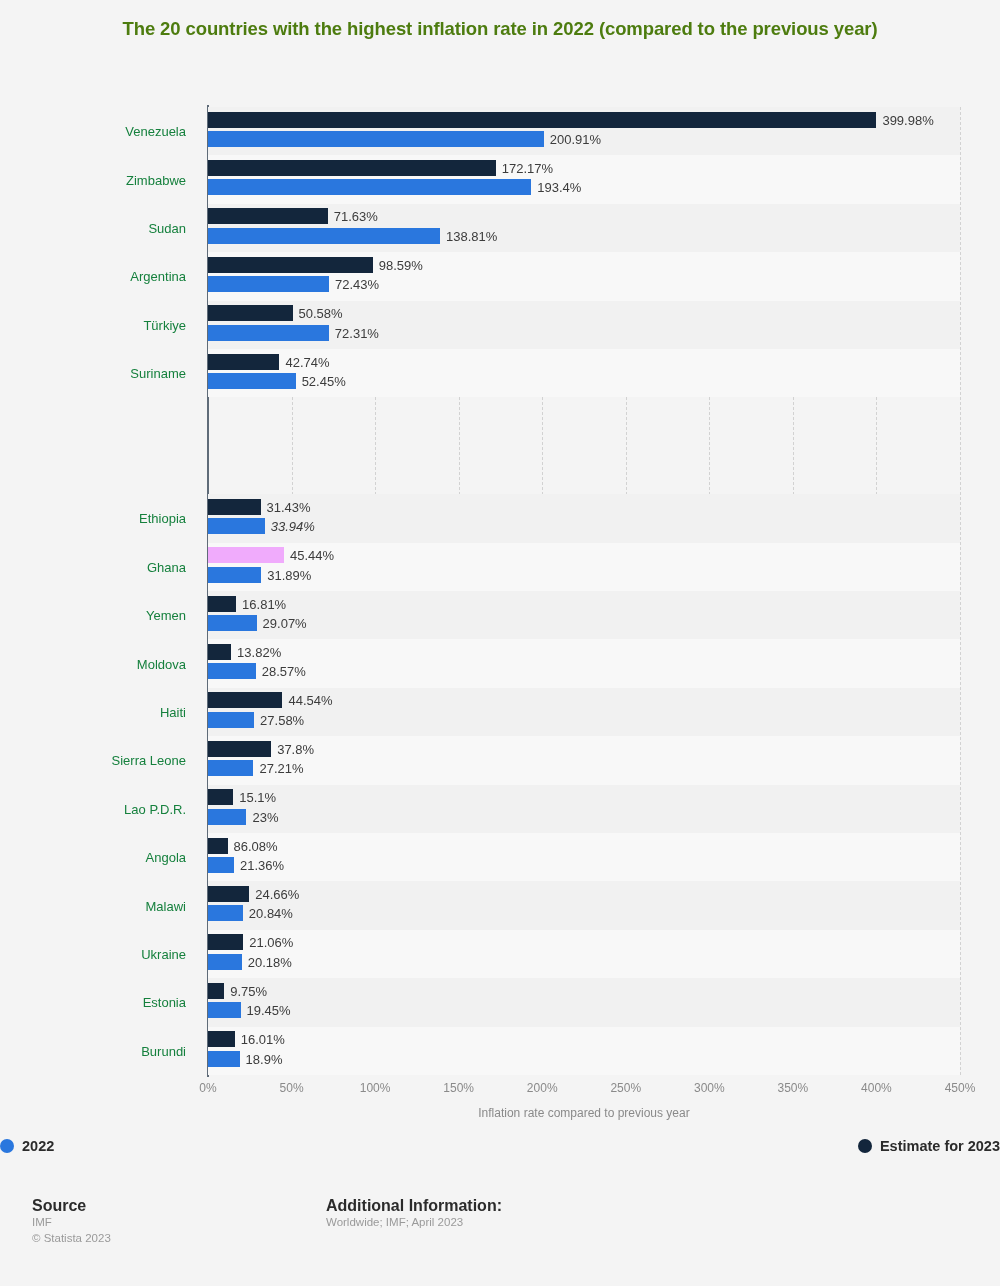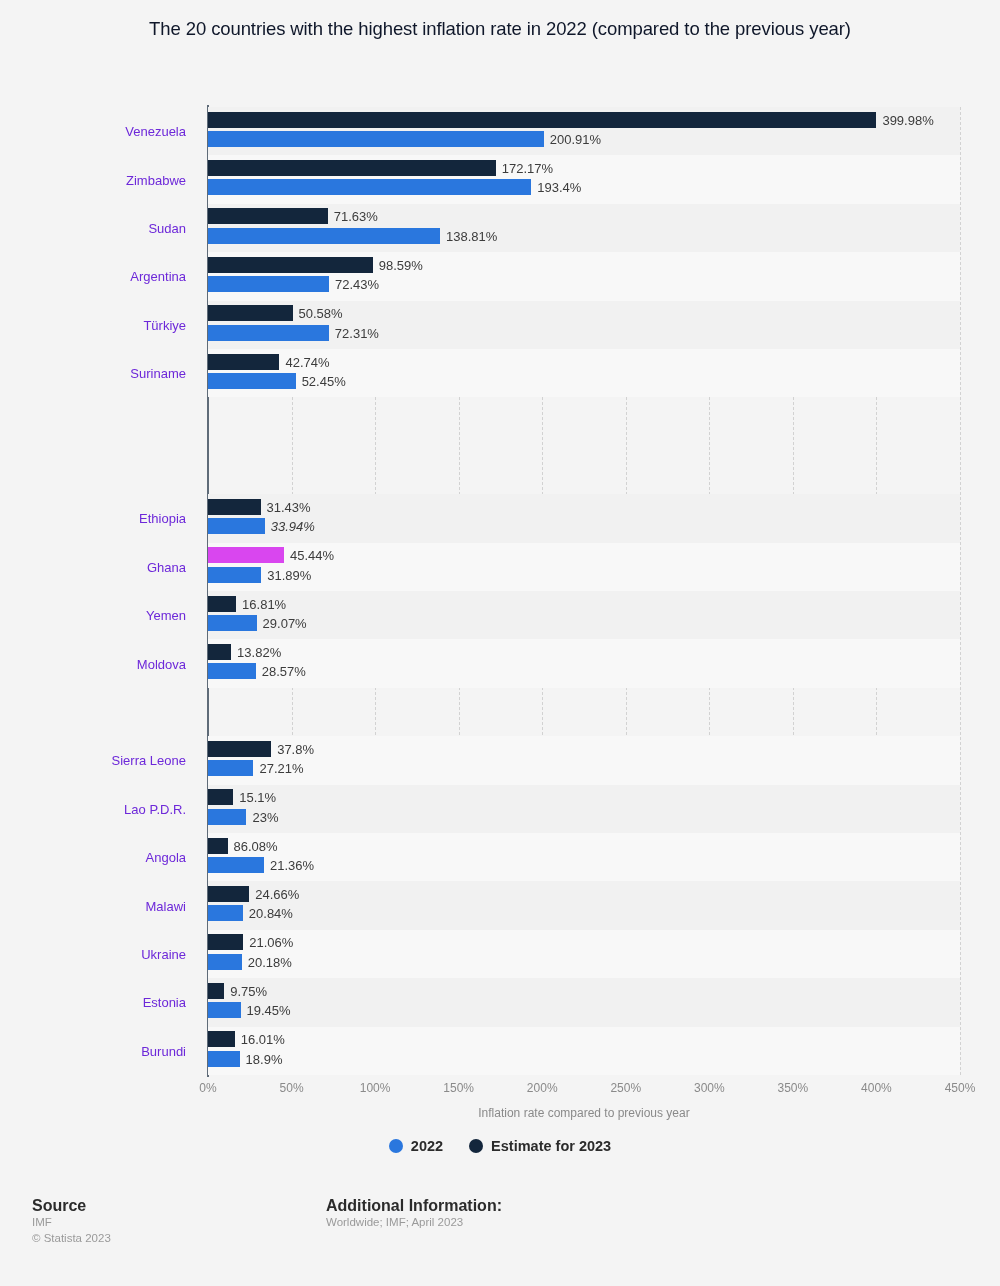--- a/index.html
+++ b/index.html
@@ -13,23 +13,23 @@
     overflow: hidden;
     position: relative;
   }
 
   
   #chart-title {
     width: 840px;
     margin: 14px auto 0;
     text-align: center;
     font-size: 18.5px;
-    font-weight: normal;
+    font-weight: bold;
     line-height: 30px;
-    color: #0f172a;
+    color: #4d7c0f;
     letter-spacing: -0.1px;
   }
 
   
   #chart-area {
     position: absolute;
     left: 0;
     top: 100px;
     width: 1000px;
     height: 975px;
@@ -73,21 +73,21 @@
   .row.band-b { background: #f8f8f8; }
 
   .rowlabel {
     position: absolute;
     right: 100%;
     margin-right: 22px;
     top: 50%;
     transform: translateY(-50%);
     white-space: nowrap;
     font-size: 13px;
-    color: #6d28d9;
+    color: #15803d;
     text-align: right;
   }
 
   .bar {
     position: absolute;
     height: 16px;
     left: 0;
   }
   .bar.est  { top: 4.5px;  background: #13263c; }
   .bar.y22  { top: 24px;   background: #2a77de; }
@@ -129,21 +129,21 @@
     color: #8a8a8a;
   }
 
   
   #legend {
     position: absolute;
     left: 0;
     top: 1138px;
     width: 1000px;
     display: flex;
-    justify-content: center;
+    justify-content: space-between;
     align-items: center;
     gap: 26px;
   }
   .legend-item {
     display: flex;
     align-items: center;
     gap: 8px;
     font-size: 14.5px;
     font-weight: bold;
     color: #2b2b2b;
@@ -254,21 +254,21 @@
         <div class="rowlabel">Ethiopia</div>
         <div class="bar est" style="width: 52.523px; background: rgb(19, 38, 60);">
           <span class="barval">31.43%</span>
         </div>
         <div class="bar y22" style="width: 56.7175px; background: rgb(42, 119, 222); font-style: italic;">
           <span class="barval">33.94%</span>
         </div>
       </div>
       <div class="row band-b" style="top: 435.6px;">
         <div class="rowlabel">Ghana</div>
-        <div class="bar est" style="width: 75.9353px; background: #d946ef;">
+        <div class="bar est" style="width: 75.9353px; background: #f0abfc;">
           <span class="barval">45.44%</span>
         </div>
         <div class="bar y22" style="width: 53.2917px; background: rgb(42, 119, 222);">
           <span class="barval">31.89%</span>
         </div>
       </div>
       <div class="row band-a" style="top: 484px;">
         <div class="rowlabel">Yemen</div>
         <div class="bar est" style="width: 28.0914px; background: rgb(19, 38, 60);">
           <span class="barval">16.81%</span>
@@ -279,20 +279,29 @@
       </div>
       <div class="row band-b" style="top: 532.4px;">
         <div class="rowlabel">Moldova</div>
         <div class="bar est" style="width: 23.0948px; background: rgb(19, 38, 60);">
           <span class="barval">13.82%</span>
         </div>
         <div class="bar y22" style="width: 47.7436px; background: rgb(42, 119, 222);">
           <span class="barval">28.57%</span>
         </div>
       </div>
+      <div class="row band-a" style="top: 580.8px;">
+        <div class="rowlabel">Haiti</div>
+        <div class="bar est" style="width: 74.4313px; background: rgb(19, 38, 60);">
+          <span class="barval">44.54%</span>
+        </div>
+        <div class="bar y22" style="width: 46.0892px; background: rgb(42, 119, 222);">
+          <span class="barval">27.58%</span>
+        </div>
+      </div>
       <div class="row band-b" style="top: 629.2px;">
         <div class="rowlabel">Sierra Leone</div>
         <div class="bar est" style="width: 63.168px; background: rgb(19, 38, 60);">
           <span class="barval">37.8%</span>
         </div>
         <div class="bar y22" style="width: 45.4709px; background: rgb(42, 119, 222);">
           <span class="barval">27.21%</span>
         </div>
       </div>
       <div class="row band-a" style="top: 677.6px;">
@@ -302,21 +311,21 @@
         </div>
         <div class="bar y22" style="width: 38.4356px; background: rgb(42, 119, 222);">
           <span class="barval">23%</span>
         </div>
       </div>
       <div class="row band-b" style="top: 726px;">
         <div class="rowlabel">Angola</div>
         <div class="bar est" style="width: 19.5353px; background: rgb(19, 38, 60);">
           <span class="barval">86.08%</span>
         </div>
-        <div class="bar y22" style="width: 56px; background: rgb(42, 119, 222);">
+        <div class="bar y22" style="width: 26px; background: rgb(42, 119, 222);">
           <span class="barval">21.36%</span>
         </div>
       </div>
       <div class="row band-a" style="top: 774.4px;">
         <div class="rowlabel">Malawi</div>
         <div class="bar est" style="width: 41.2096px; background: rgb(19, 38, 60);">
           <span class="barval">24.66%</span>
         </div>
         <div class="bar y22" style="width: 34.826px; background: rgb(42, 119, 222);">
           <span class="barval">20.84%</span>

